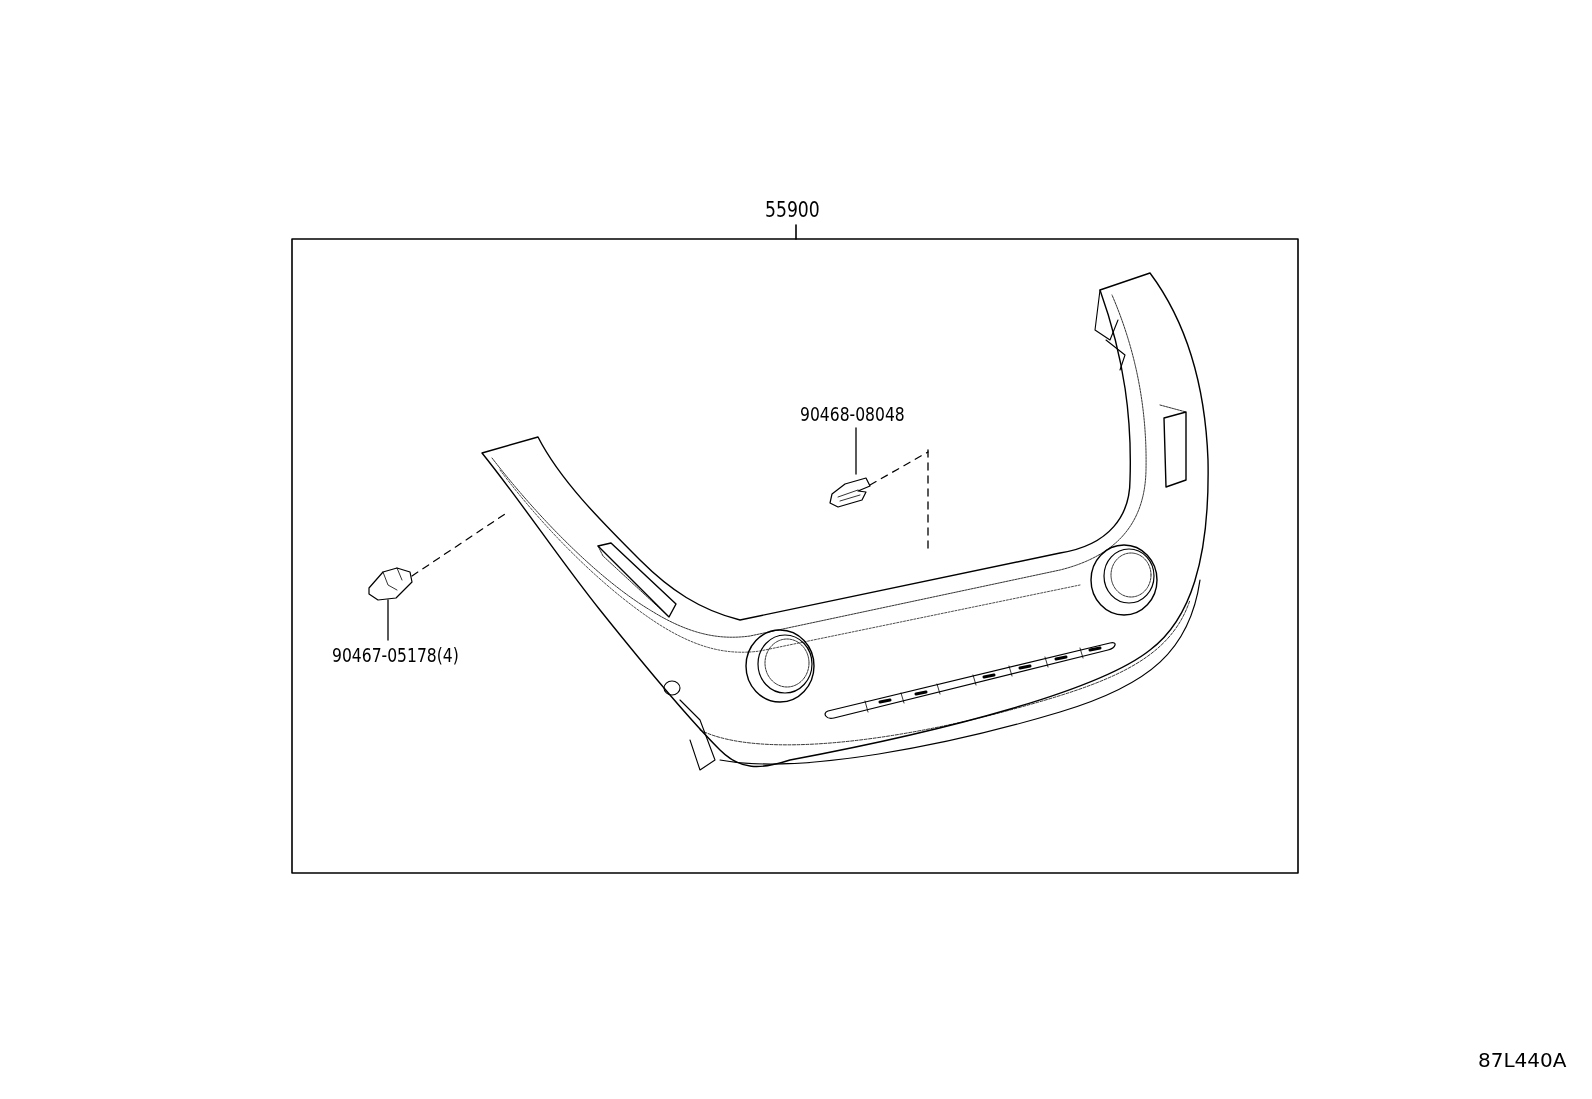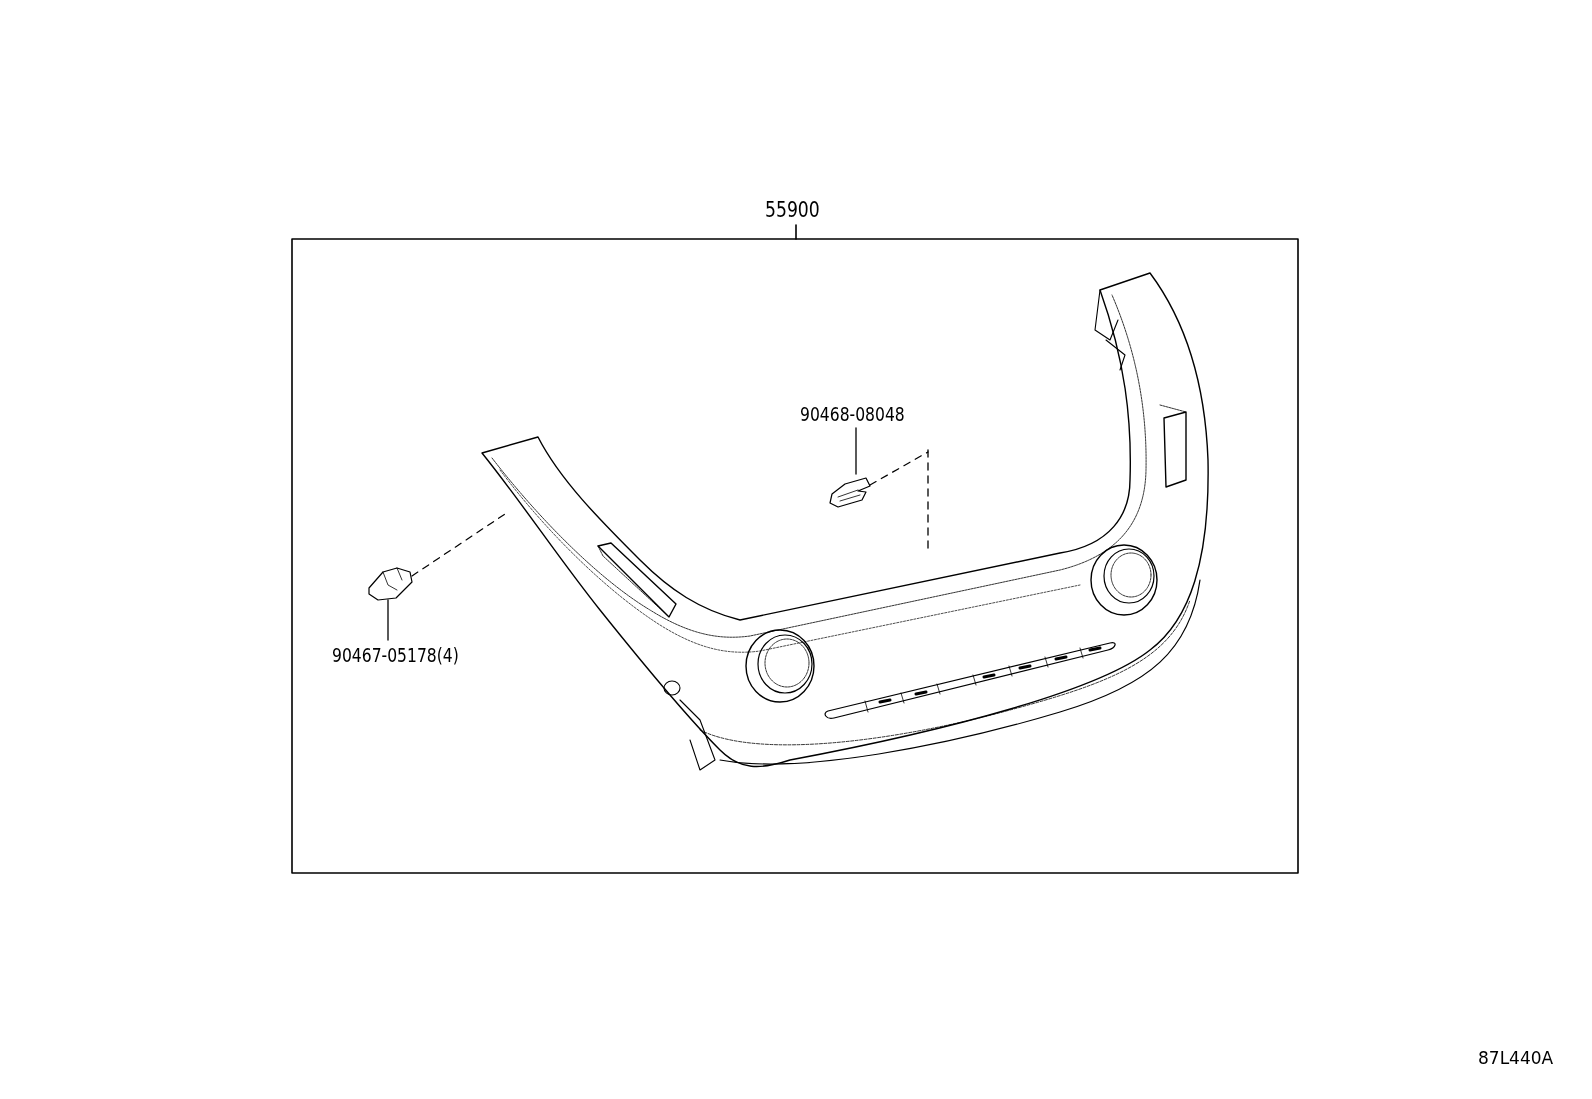--- a/index.html
+++ b/index.html
@@ -3,21 +3,21 @@
   <meta charset="utf-8">
   <style>
     html, body { margin: 0; padding: 0; background: #ffffff; }
     body { width: 1592px; height: 1099px; position: relative; overflow: hidden;
            font-family: "DejaVu Sans Mono", "Liberation Mono", monospace; color: #000; }
     .label { position: absolute; font-size: 19px; letter-spacing: 0px; line-height: 1; white-space: nowrap;
              font-family: "DejaVu Sans", "Liberation Sans", sans-serif; transform: scaleX(0.82); transform-origin: left top; }
     #lbl-main { left: 765px; top: 200px; font-size: 21px; }
     #lbl-clip { left: 800px; top: 405px; }
     #lbl-fastener { left: 332px; top: 646px; }
-    #lbl-code { left: 1478px; top: 1050px; font-size: 17px; transform: none; }
+    #lbl-code { left: 1478px; top: 1050px; font-size: 20px; transform: none; }
     svg#drawing { position: absolute; left: 0; top: 0; }
   </style>
 </head>
 <body>
 
 <div class="label" id="lbl-main">55900</div>
 <div class="label" id="lbl-clip">90468-08048</div>
 <div class="label" id="lbl-fastener">90467-05178(4)</div>
 <div class="label" id="lbl-code">87L440A</div>
 

